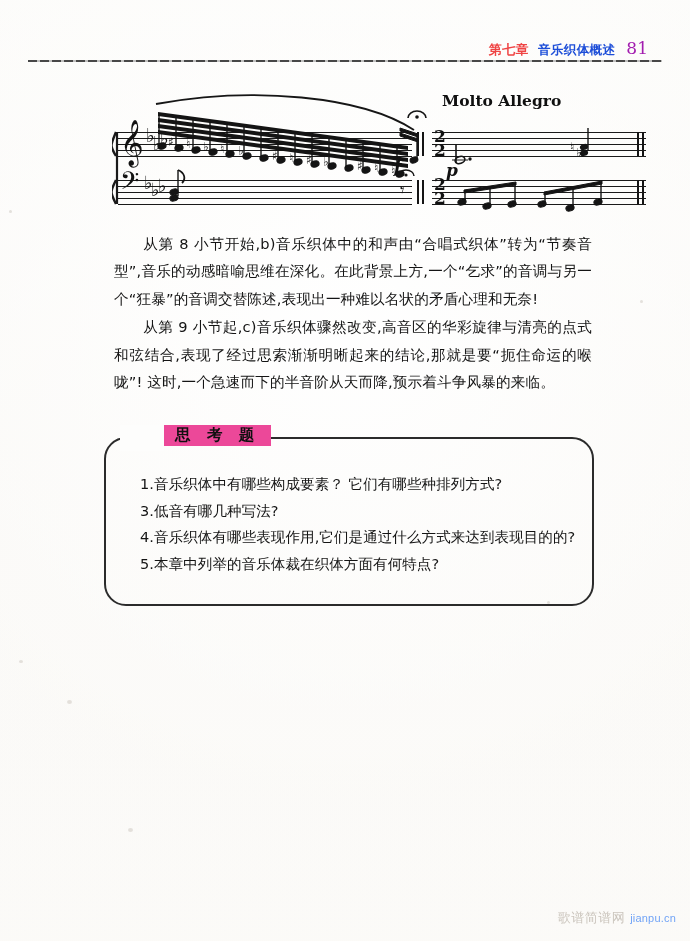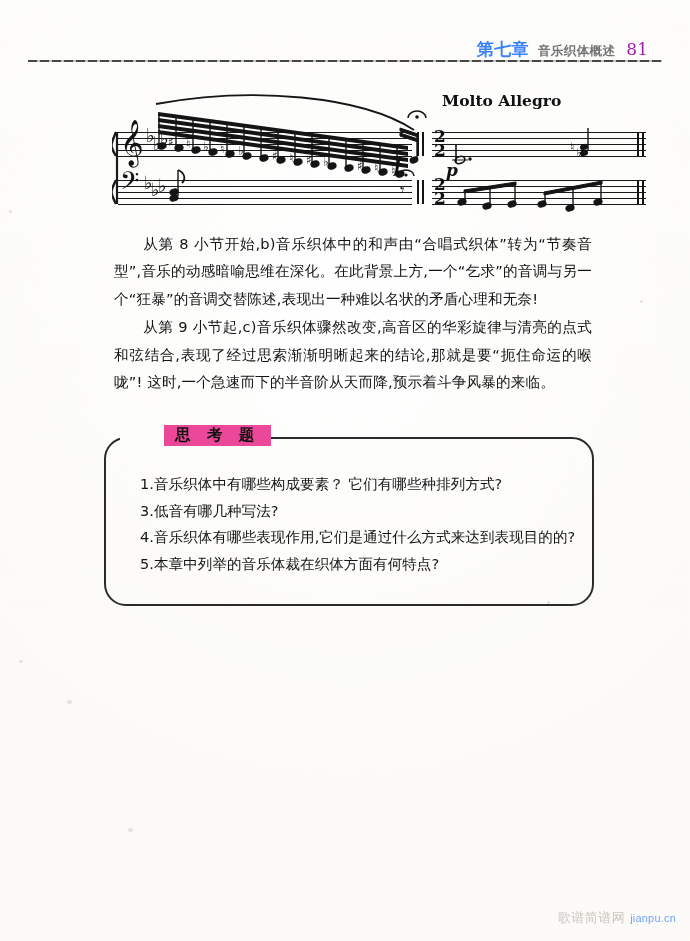--- a/index.html
+++ b/index.html
@@ -46,31 +46,31 @@
     position: absolute;
     right: 42px;
     top: 0;
     display: flex;
     align-items: baseline;
     gap: 9px;
     white-space: nowrap;
   }
   .rh-chapter {
     font-family: "DejaVu Sans", "Liberation Sans", sans-serif;
-    font-size: 17px;
+    font-size: 13px;
     font-weight: 700;
     letter-spacing: .4px;
-    color: #3b82f6;
+    color: #ef4444;
   }
   .rh-title {
     font-family: "DejaVu Sans", "Liberation Sans", sans-serif;
     font-size: 12.5px;
     font-weight: 700;
     letter-spacing: .4px;
-    color: #737373;
+    color: #1d4ed8;
   }
   .rh-page {
     font-family: "DejaVu Serif", "Liberation Serif", serif;
     font-size: 17px;
     font-weight: 400;
     color: #a21caf;
     padding-left: 2px;
   }
   .rh-rule {
     position: absolute;

